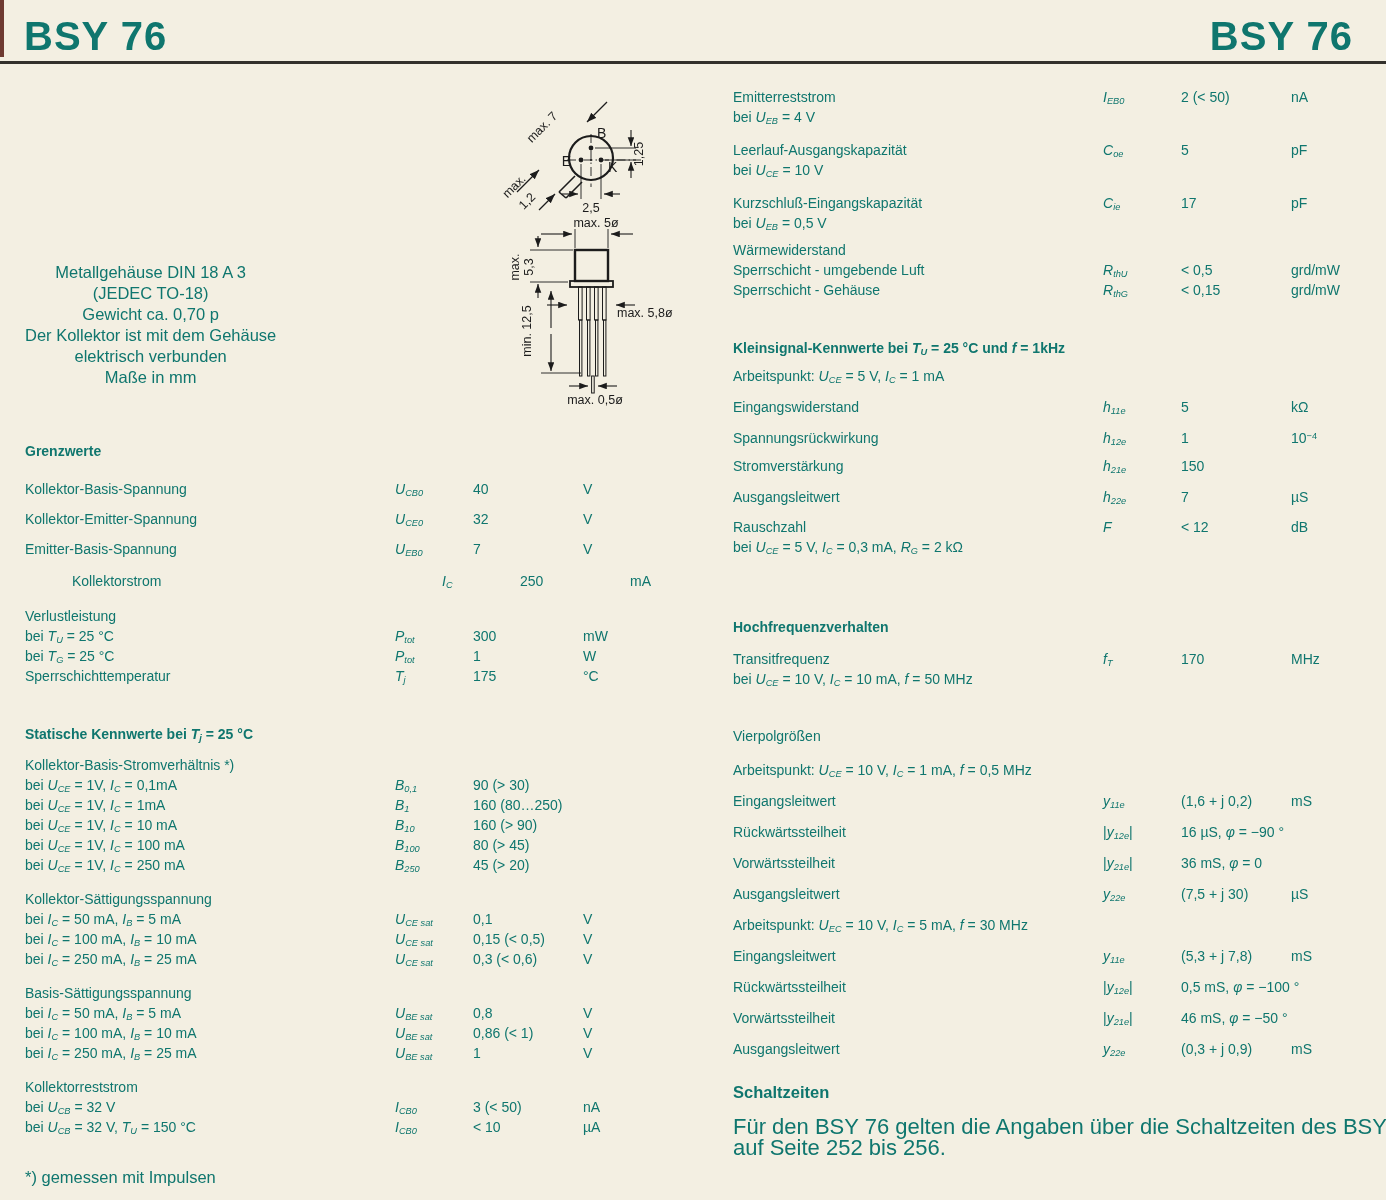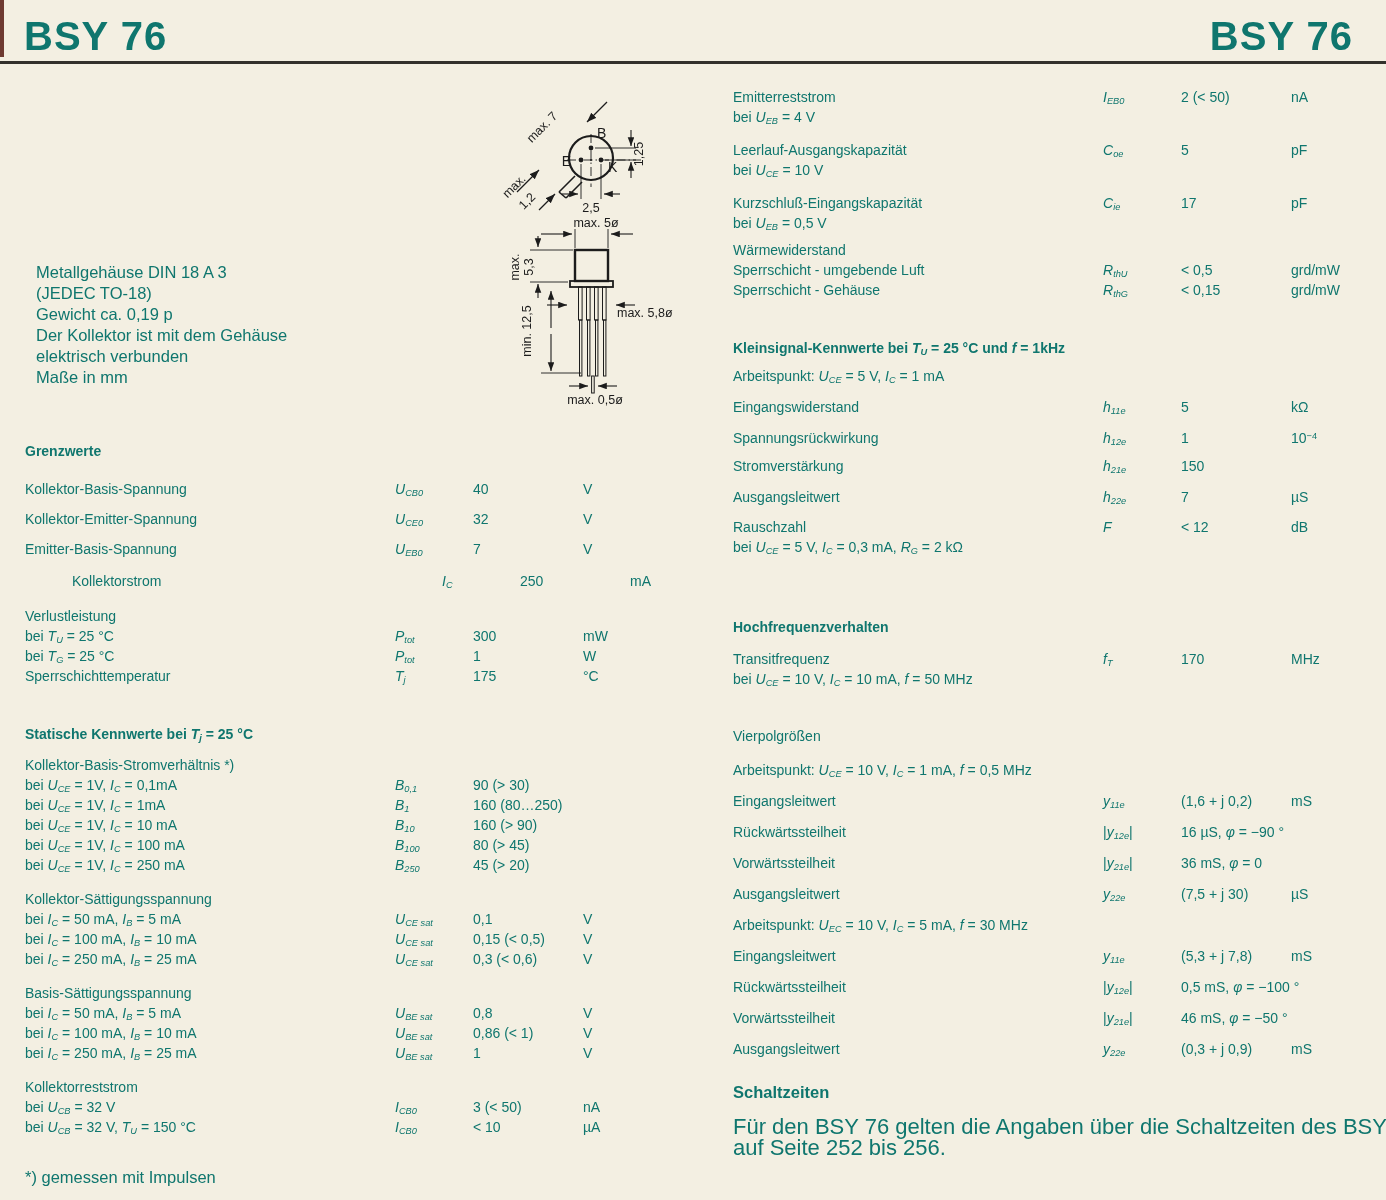--- a/index.html
+++ b/index.html
@@ -19,21 +19,21 @@
   .section{position:absolute;width:655px;}
   #sec-grenz{left:25px;top:441px;}
   #sec-statisch{left:25px;top:724px;}
   #sec-rtop{left:733px;top:87px;width:650px;}
   #sec-klein{left:733px;top:338px;width:650px;}
   #sec-hoch{left:733px;top:617px;width:650px;}
   #sec-vierpol{left:733px;top:726px;width:650px;}
   #intro{left:25px;top:80px;}
   #intro .il{height:21px;line-height:21px;font-size:17px;}
   #intro .il.b{font-weight:bold;}
-  #caseinfo{left:36px;top:262px;}
+  #caseinfo{left:25px;top:262px;text-align:center;}
   #caseinfo .cl{height:21px;line-height:21px;font-size:16.5px;}
   #footnote{left:25px;top:1168px;font-size:16.5px;}
   #schalt-title{left:733px;top:1083px;font-size:16.5px;font-weight:bold;}
   #schalt-para{left:733px;top:1116px;}
   #schalt-para .pl{height:21px;line-height:21px;font-size:22px;}
   sub{font-size:0.66em;font-style:italic;line-height:0;vertical-align:baseline;position:relative;top:0.25em;}
   sup{font-size:0.66em;line-height:0;vertical-align:baseline;position:relative;top:-0.45em;}
   i{font-style:italic;}
   #pkg-svg{position:absolute;left:483px;top:86px;}
   #pkg-svg text{font-family:"Liberation Sans",sans-serif;fill:#1c1c1c;}
@@ -46,21 +46,21 @@
 <div class="page">
   <div class="accent-strip"></div>
   <div class="title" id="title-left">BSY 76</div>
   <div class="title" id="title-right">BSY 76</div>
   <div class="rule"></div>
 
 
   <div class="abs" id="caseinfo">
     <div class="cl">Metallgehäuse DIN 18 A 3</div>
     <div class="cl">(JEDEC TO-18)</div>
-    <div class="cl">Gewicht ca. 0,19 p</div>
+    <div class="cl">Gewicht ca. 0,70 p</div>
     <div class="cl">Der Kollektor ist mit dem Gehäuse</div>
     <div class="cl">elektrisch verbunden</div>
     <div class="cl">Maße in mm</div>
   </div>
 
   <svg id="pkg-svg" width="215" height="340" viewBox="0 0 215 340">
     <defs>
       <marker id="ah" markerWidth="9" markerHeight="8" refX="8" refY="3" orient="auto">
         <path d="M0,0 L8,3 L0,6 z" fill="#1c1c1c"></path>
       </marker>

